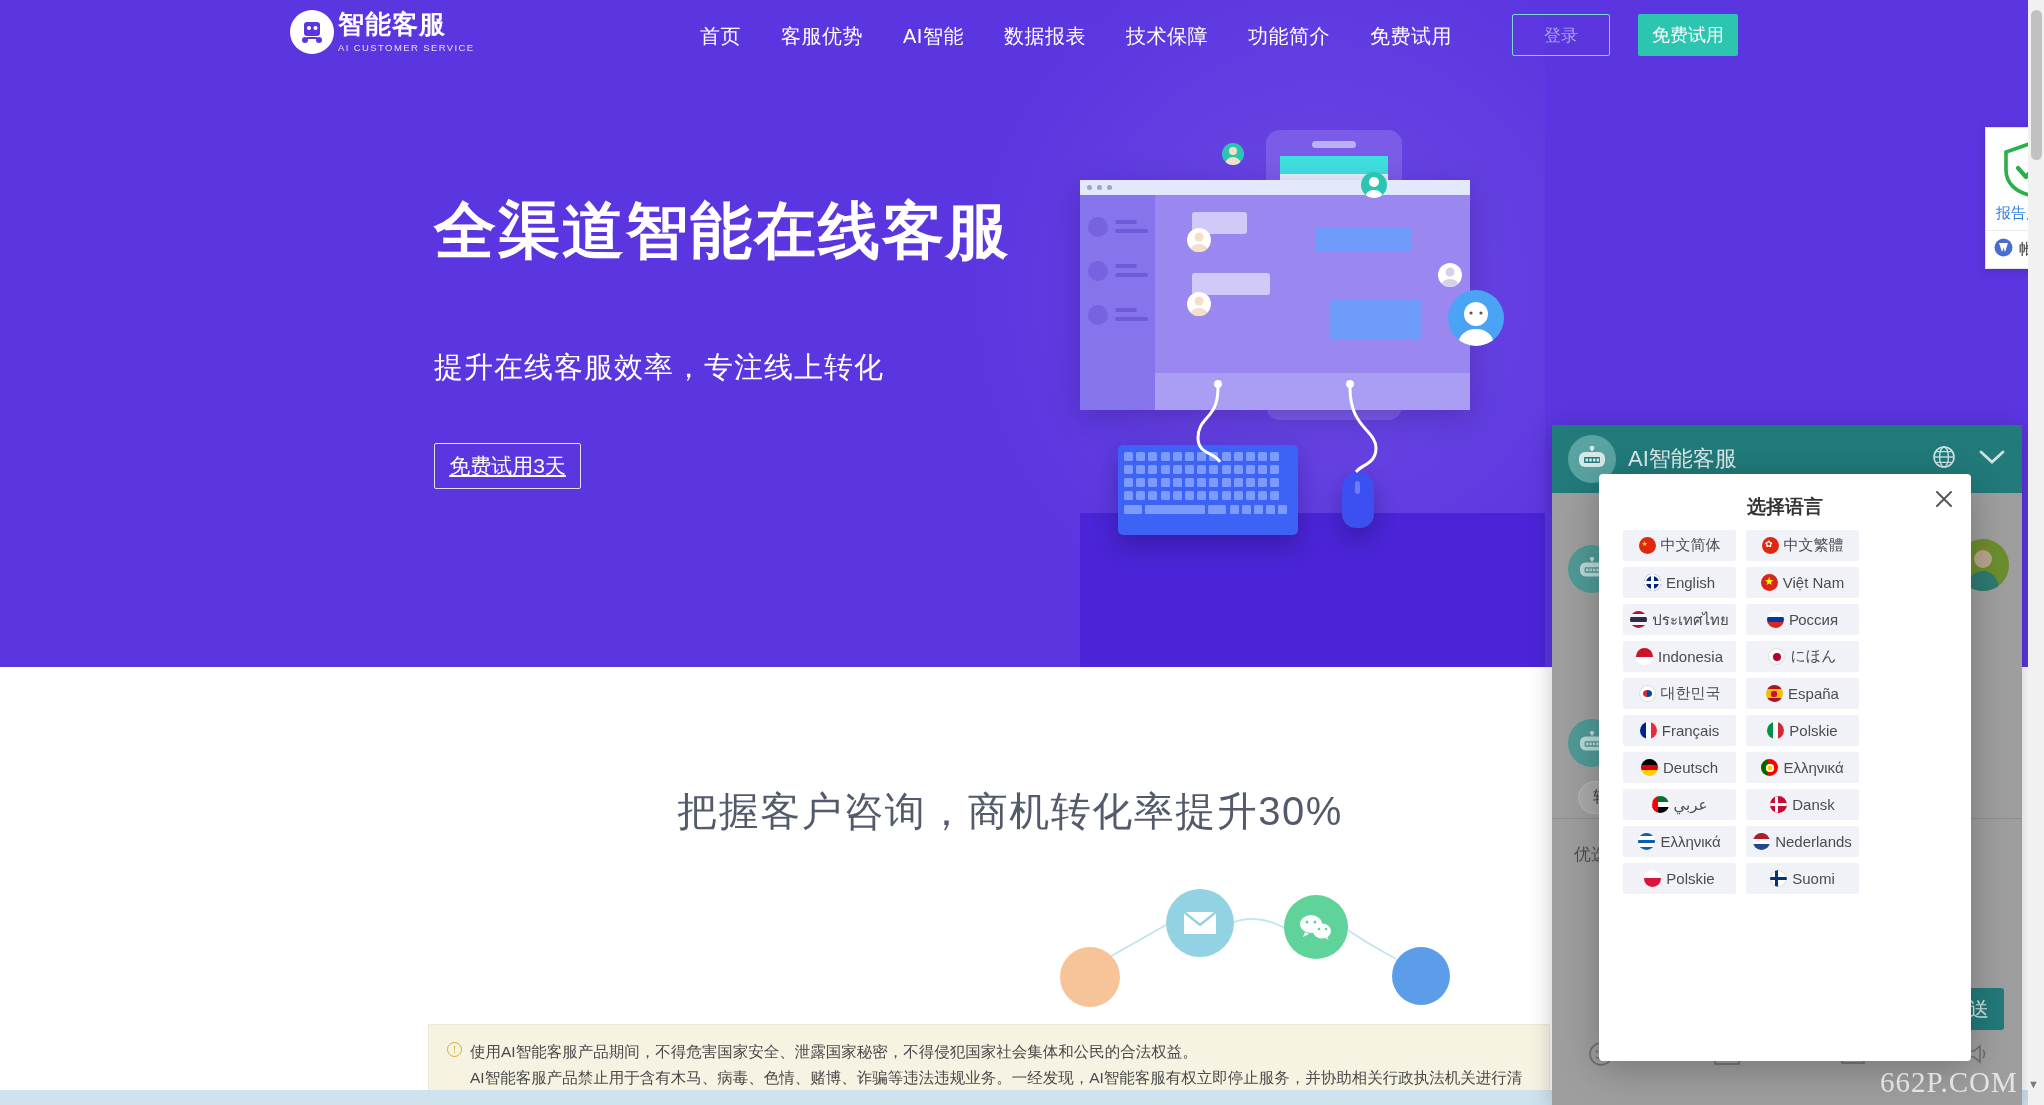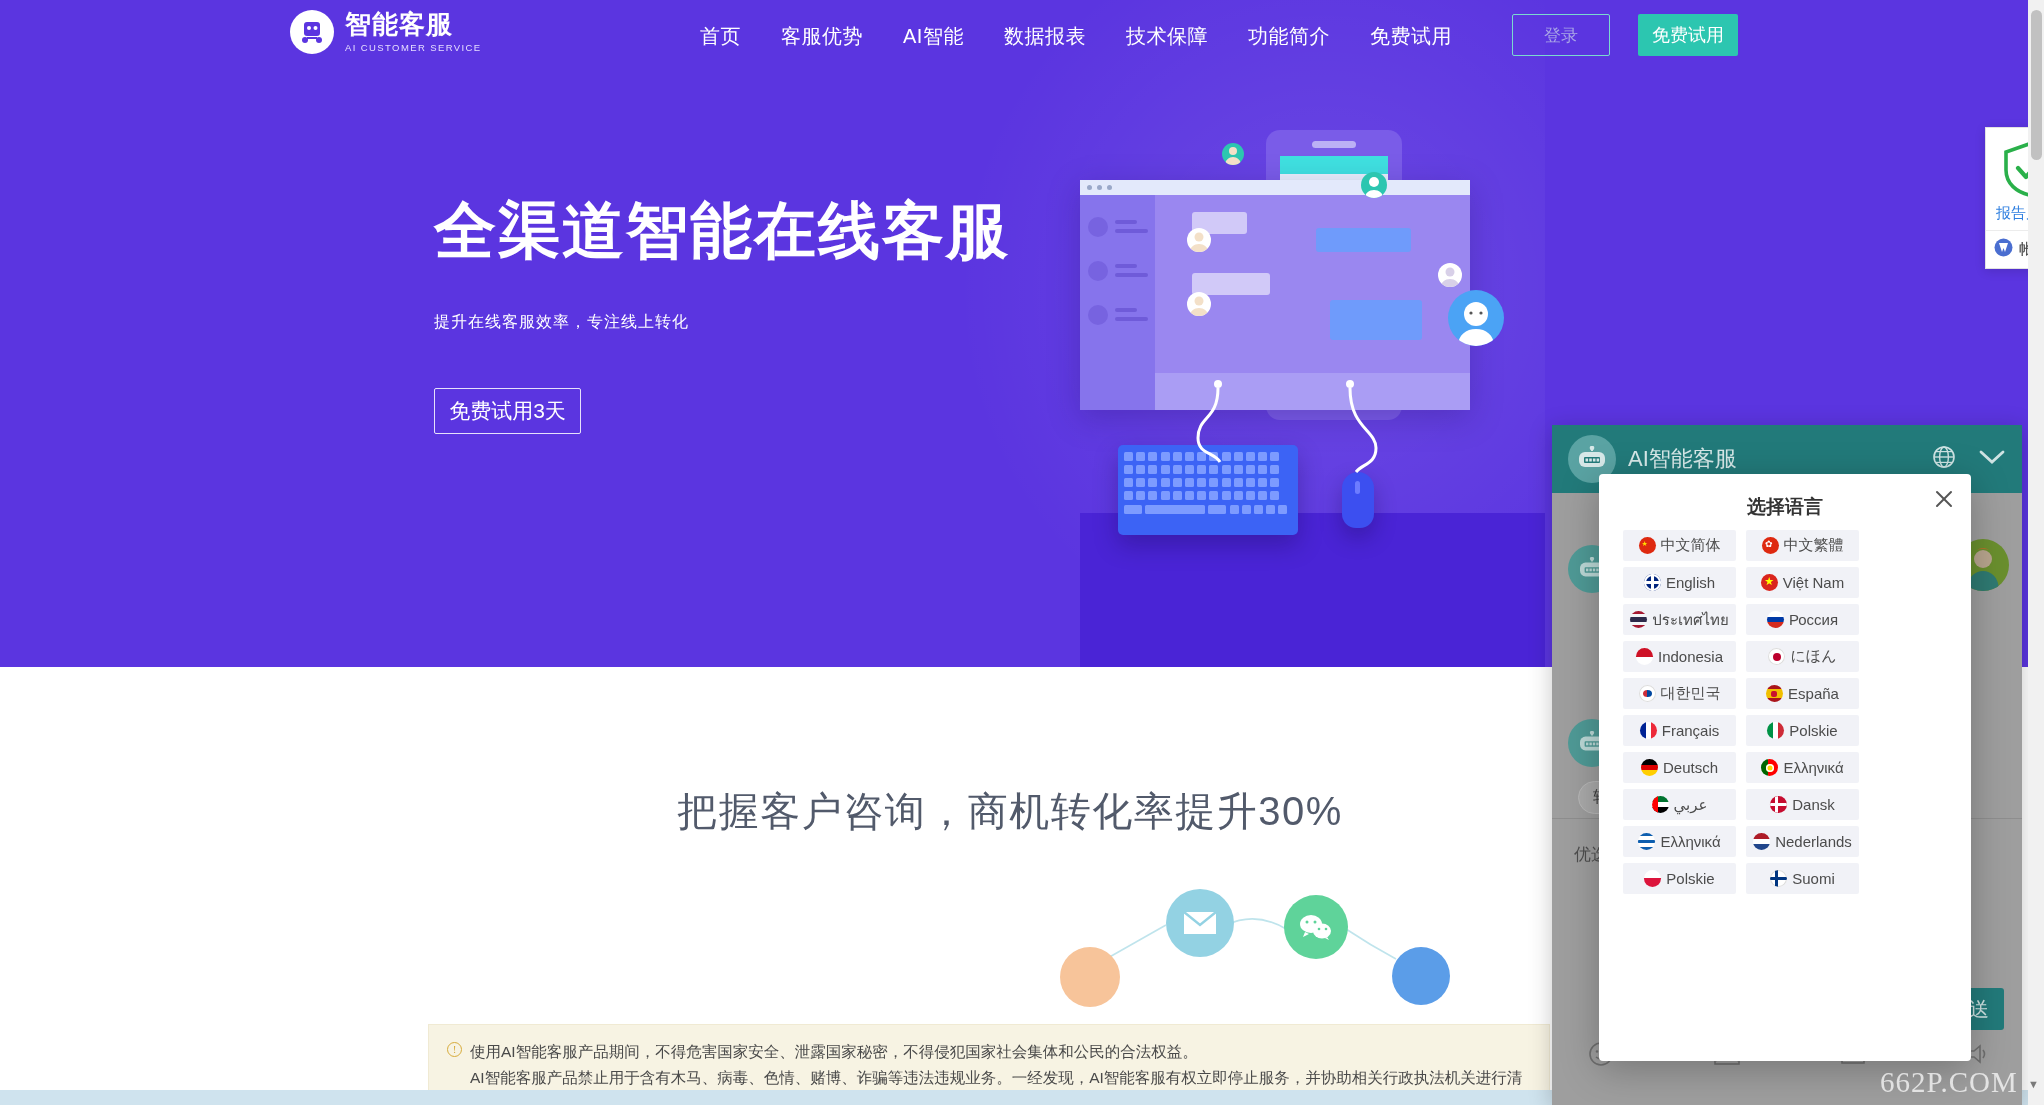--- a/index.html
+++ b/index.html
@@ -37,21 +37,21 @@
 
   
   .navbar {
     position: absolute; left: 0; top: 0;
     width: 2044px; height: 72px;
     display: flex; align-items: center;
     z-index: 30;
   }
   .logo-wrap {
     position: absolute; left: 290px; top: 10px;
-    display: flex; align-items: center; gap: 11px;
+    display: flex; align-items: center; gap: 4px;
   }
   .logo-mark {
     width: 44px; height: 44px; border-radius: 50%;
     background: #ffffff;
     display: flex; align-items: center; justify-content: center;
     position: relative;
   }
   .logo-mark svg { display: block; }
   .logo-text { display: flex; flex-direction: column; justify-content: center; }
   .logo-title {
@@ -89,28 +89,28 @@
     font-family: inherit;
   }
 
   
   .hero-copy { position: absolute; left: 434px; top: 190px; width: 600px; }
   .hero-title {
     color: #ffffff; font-size: 62px; font-weight: bold;
     line-height: 1.33; letter-spacing: 2px; white-space: nowrap;
   }
   .hero-sub {
-    color: #ffffff; font-size: 16px; margin-top: 40px; letter-spacing: 1px;
+    color: #ffffff; font-size: 29px; margin-top: 76px; letter-spacing: 1px;
   }
   .hero-cta {
     margin-top: 55px; width: 147px; height: 46px;
     border: 1px solid rgba(255,255,255,.85); background: transparent;
     color: #ffffff; font-size: 21px; cursor: pointer;
     display: flex; align-items: center; justify-content: center;
-    font-family: inherit; border-radius: 2px;
+    font-family: inherit; border-radius: 2px; text-decoration: underline;
   }
 
   
   .hero-art { position: absolute; left: 1080px; top: 100px; width: 480px; height: 480px; }
   .art-phone {
     position: absolute; left: 186px; top: 30px; width: 136px; height: 290px;
     background: #7a5ce8; border-radius: 14px;
   }
   .art-phone-notch {
     position: absolute; left: 46px; top: 11px; width: 44px; height: 7px;

